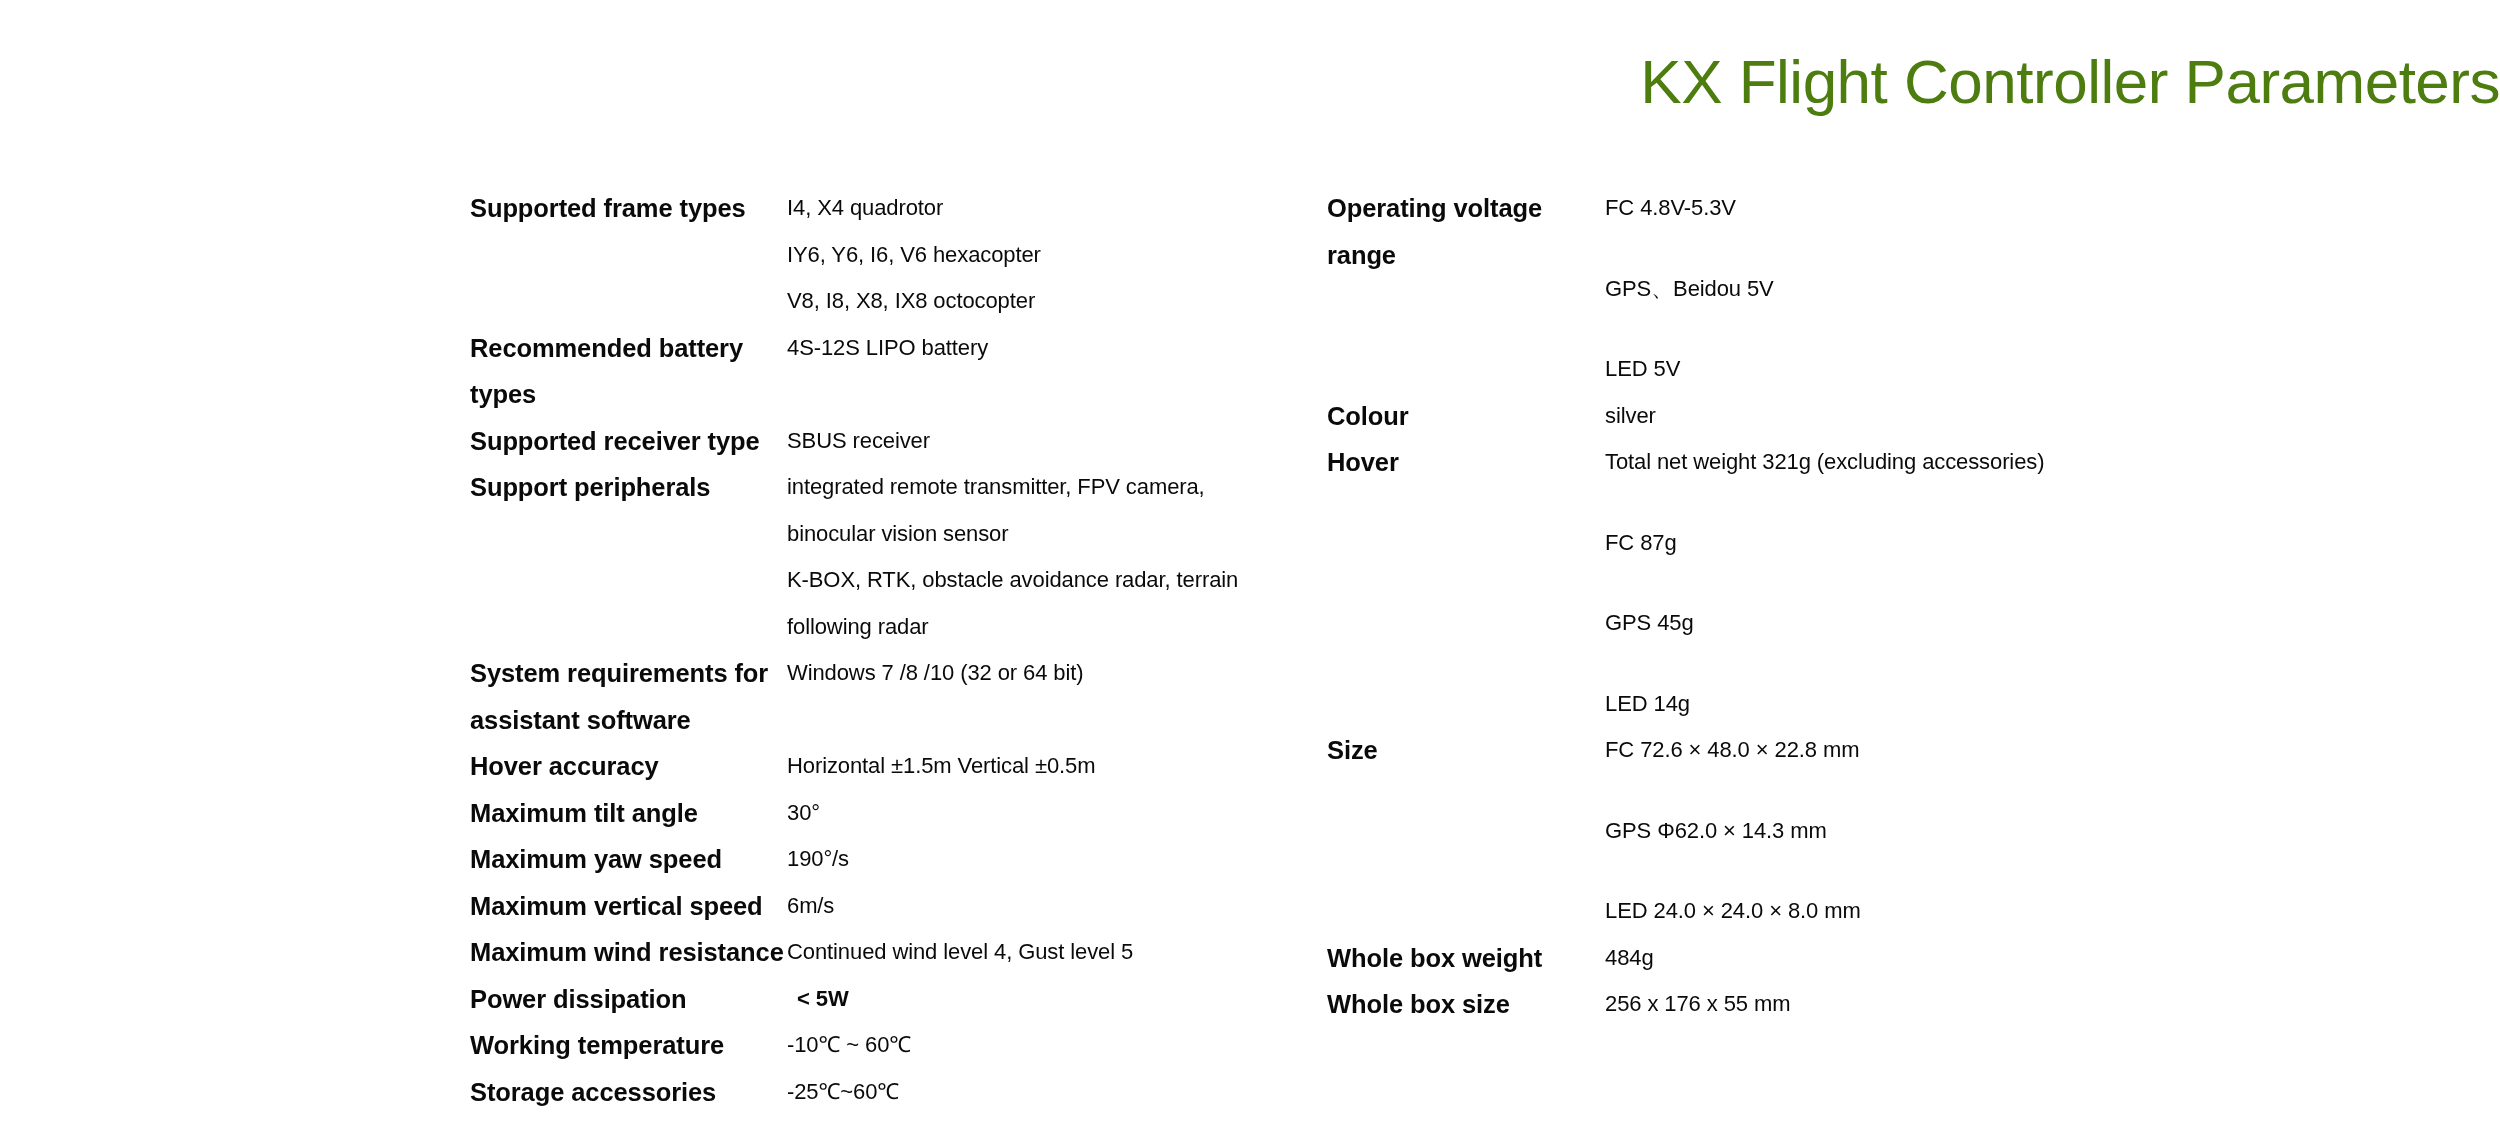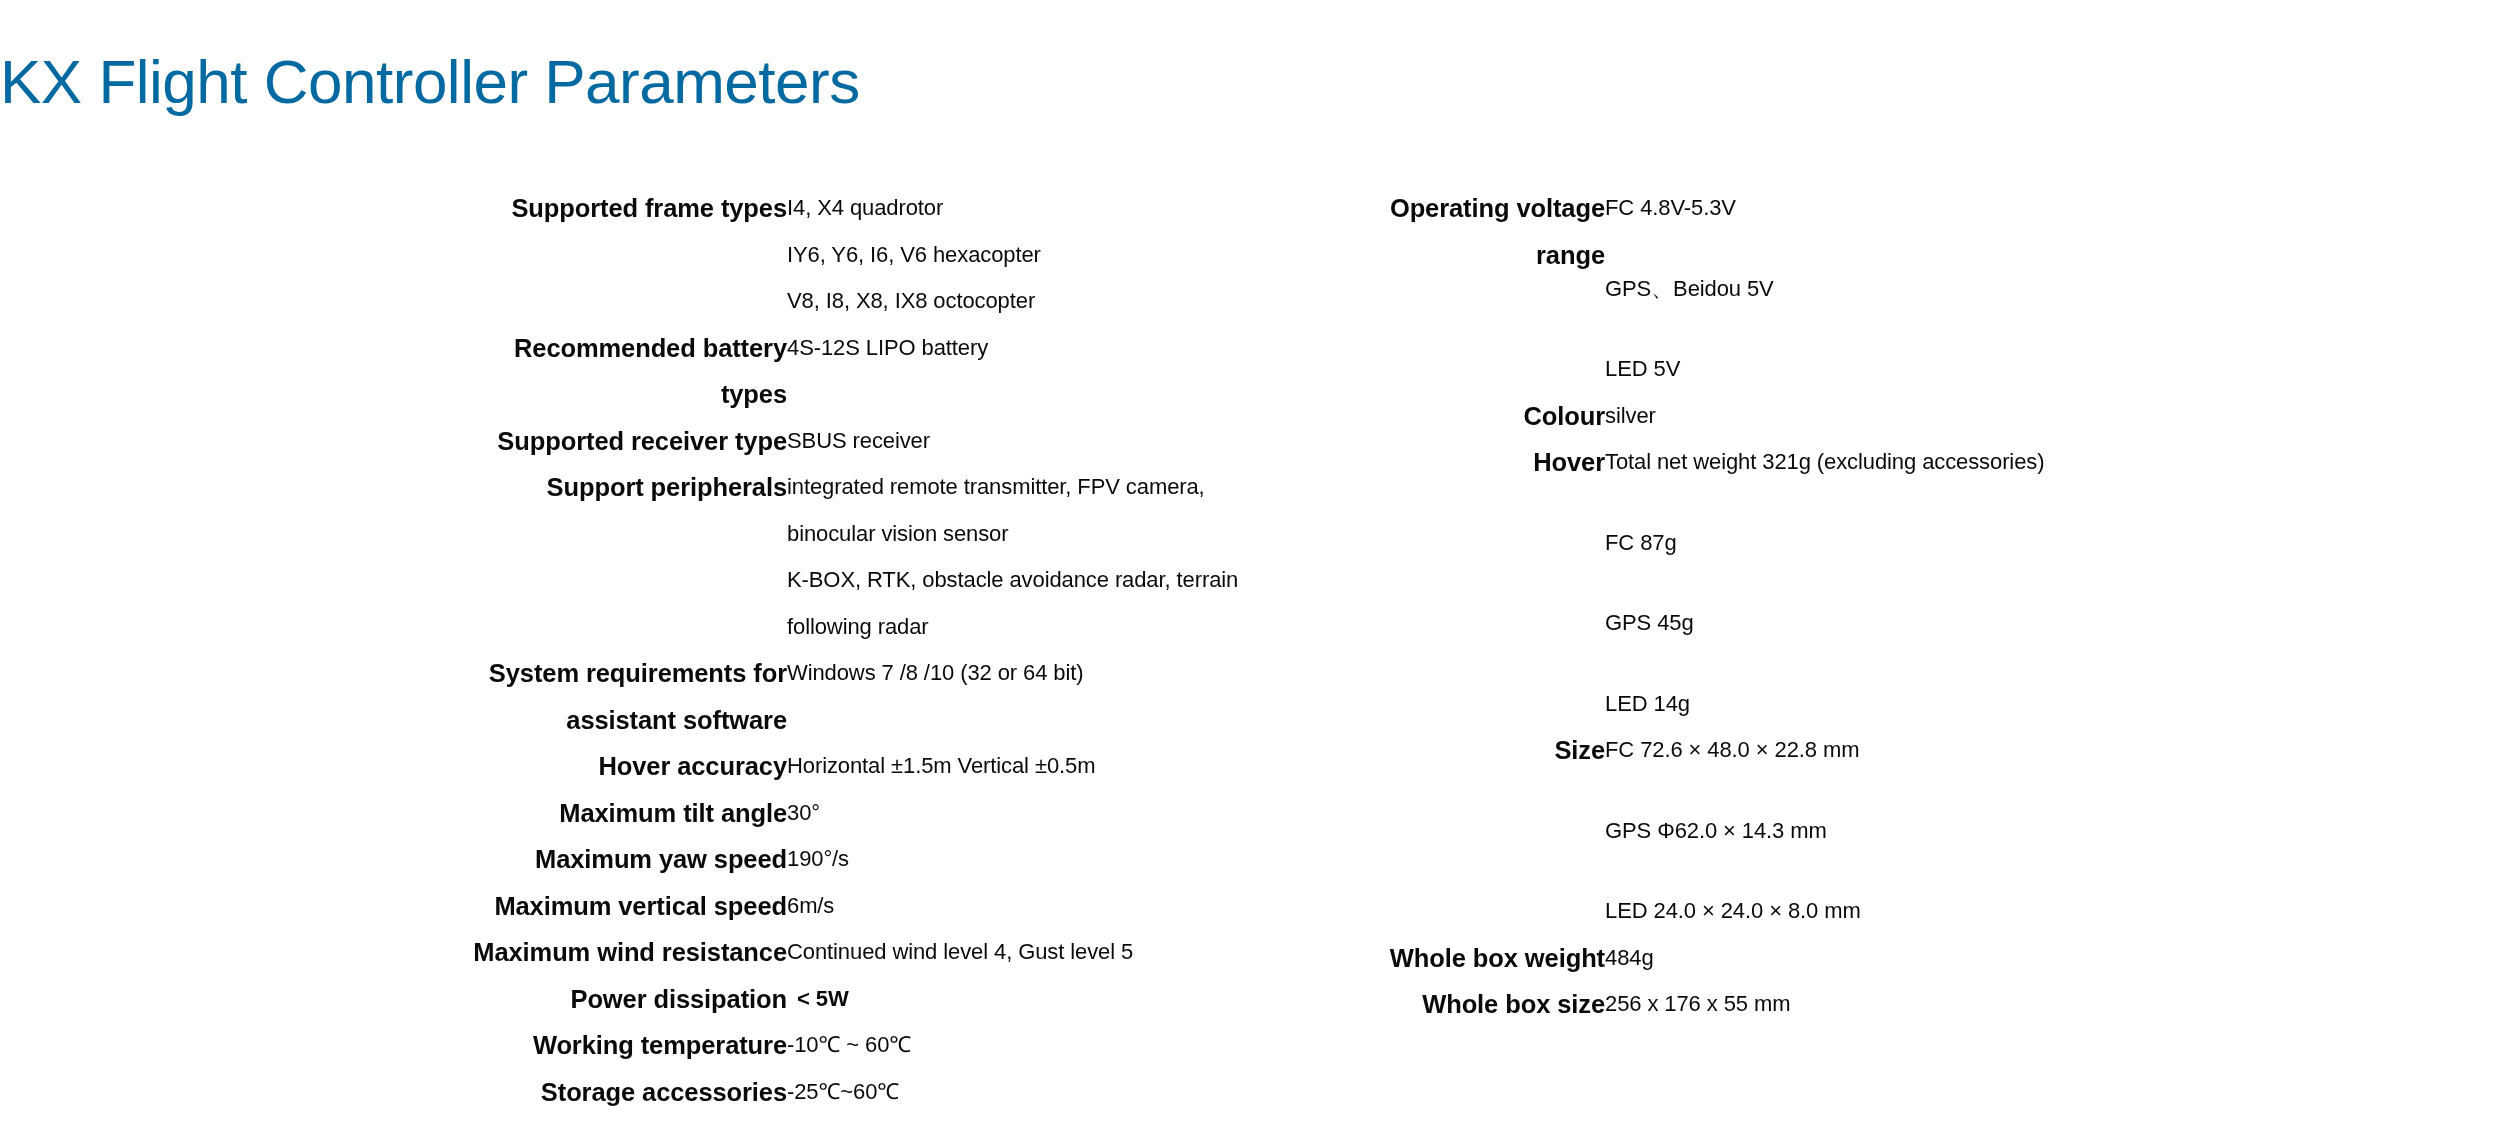--- a/index.html
+++ b/index.html
@@ -14,26 +14,26 @@
     color: #0d0d0d;
     overflow: hidden;
     position: relative;
   }
 
   #page-title {
     position: absolute;
     left: 0;
     top: 6px;
     width: 2500px;
-    text-align: left;
+    text-align: right;
     font-size: 62px;
     font-weight: 400;
     line-height: 1.1;
     letter-spacing: -0.5px;
-    color: #0369a1;
+    color: #4d7c0f;
     white-space: nowrap;
   }
 
   #spec-columns {
     position: absolute;
     left: 0;
     top: 185px;
     width: 2500px;
   }
 
@@ -50,21 +50,20 @@
     width: 100%;
   }
 
   .spec-label {
     font-size: 25.5px;
     font-weight: 700;
     line-height: 46.5px;
     color: #0a0a0a;
     letter-spacing: -0.1px;
     flex: 0 0 auto;
-    text-align: right;
   }
   .spec-column.left  .spec-label { width: 317px; }
   .spec-column.right .spec-label { width: 278px; }
 
   .spec-values {
     flex: 1 1 auto;
     min-width: 0;
   }
 
   .spec-value {

